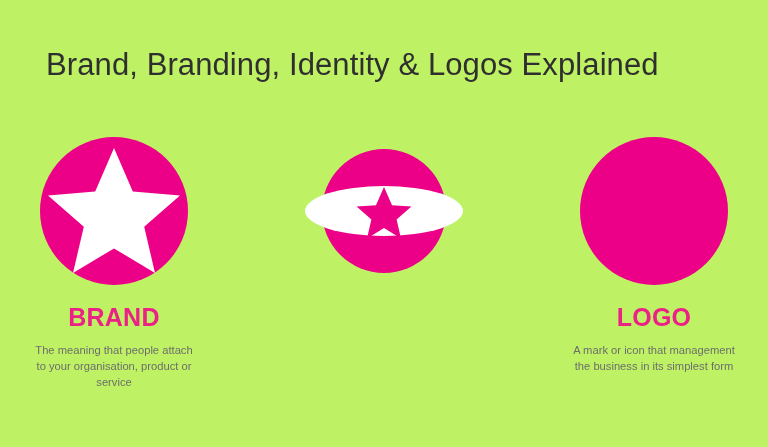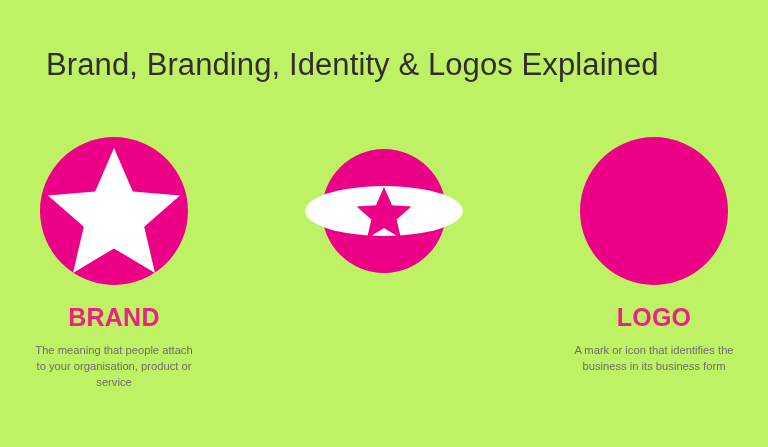--- a/index.html
+++ b/index.html
@@ -121,17 +121,17 @@
       </div>
     </div>
 
     <div class="column col-3">
       <div class="icon-wrap">
         <svg class="icon-svg" width="150" height="150" viewBox="0 0 150 150">
           <circle cx="75" cy="75" r="74" fill="#ec0088"></circle>
         </svg>
       </div>
       <div class="col-label">LOGO</div>
-      <div class="col-desc">A mark or icon that identifies the business in its business form</div>
+      <div class="col-desc">A mark or icon that management the business in its simplest form</div>
     </div>
 
   </div>
 </div>
 
 </body></html>

